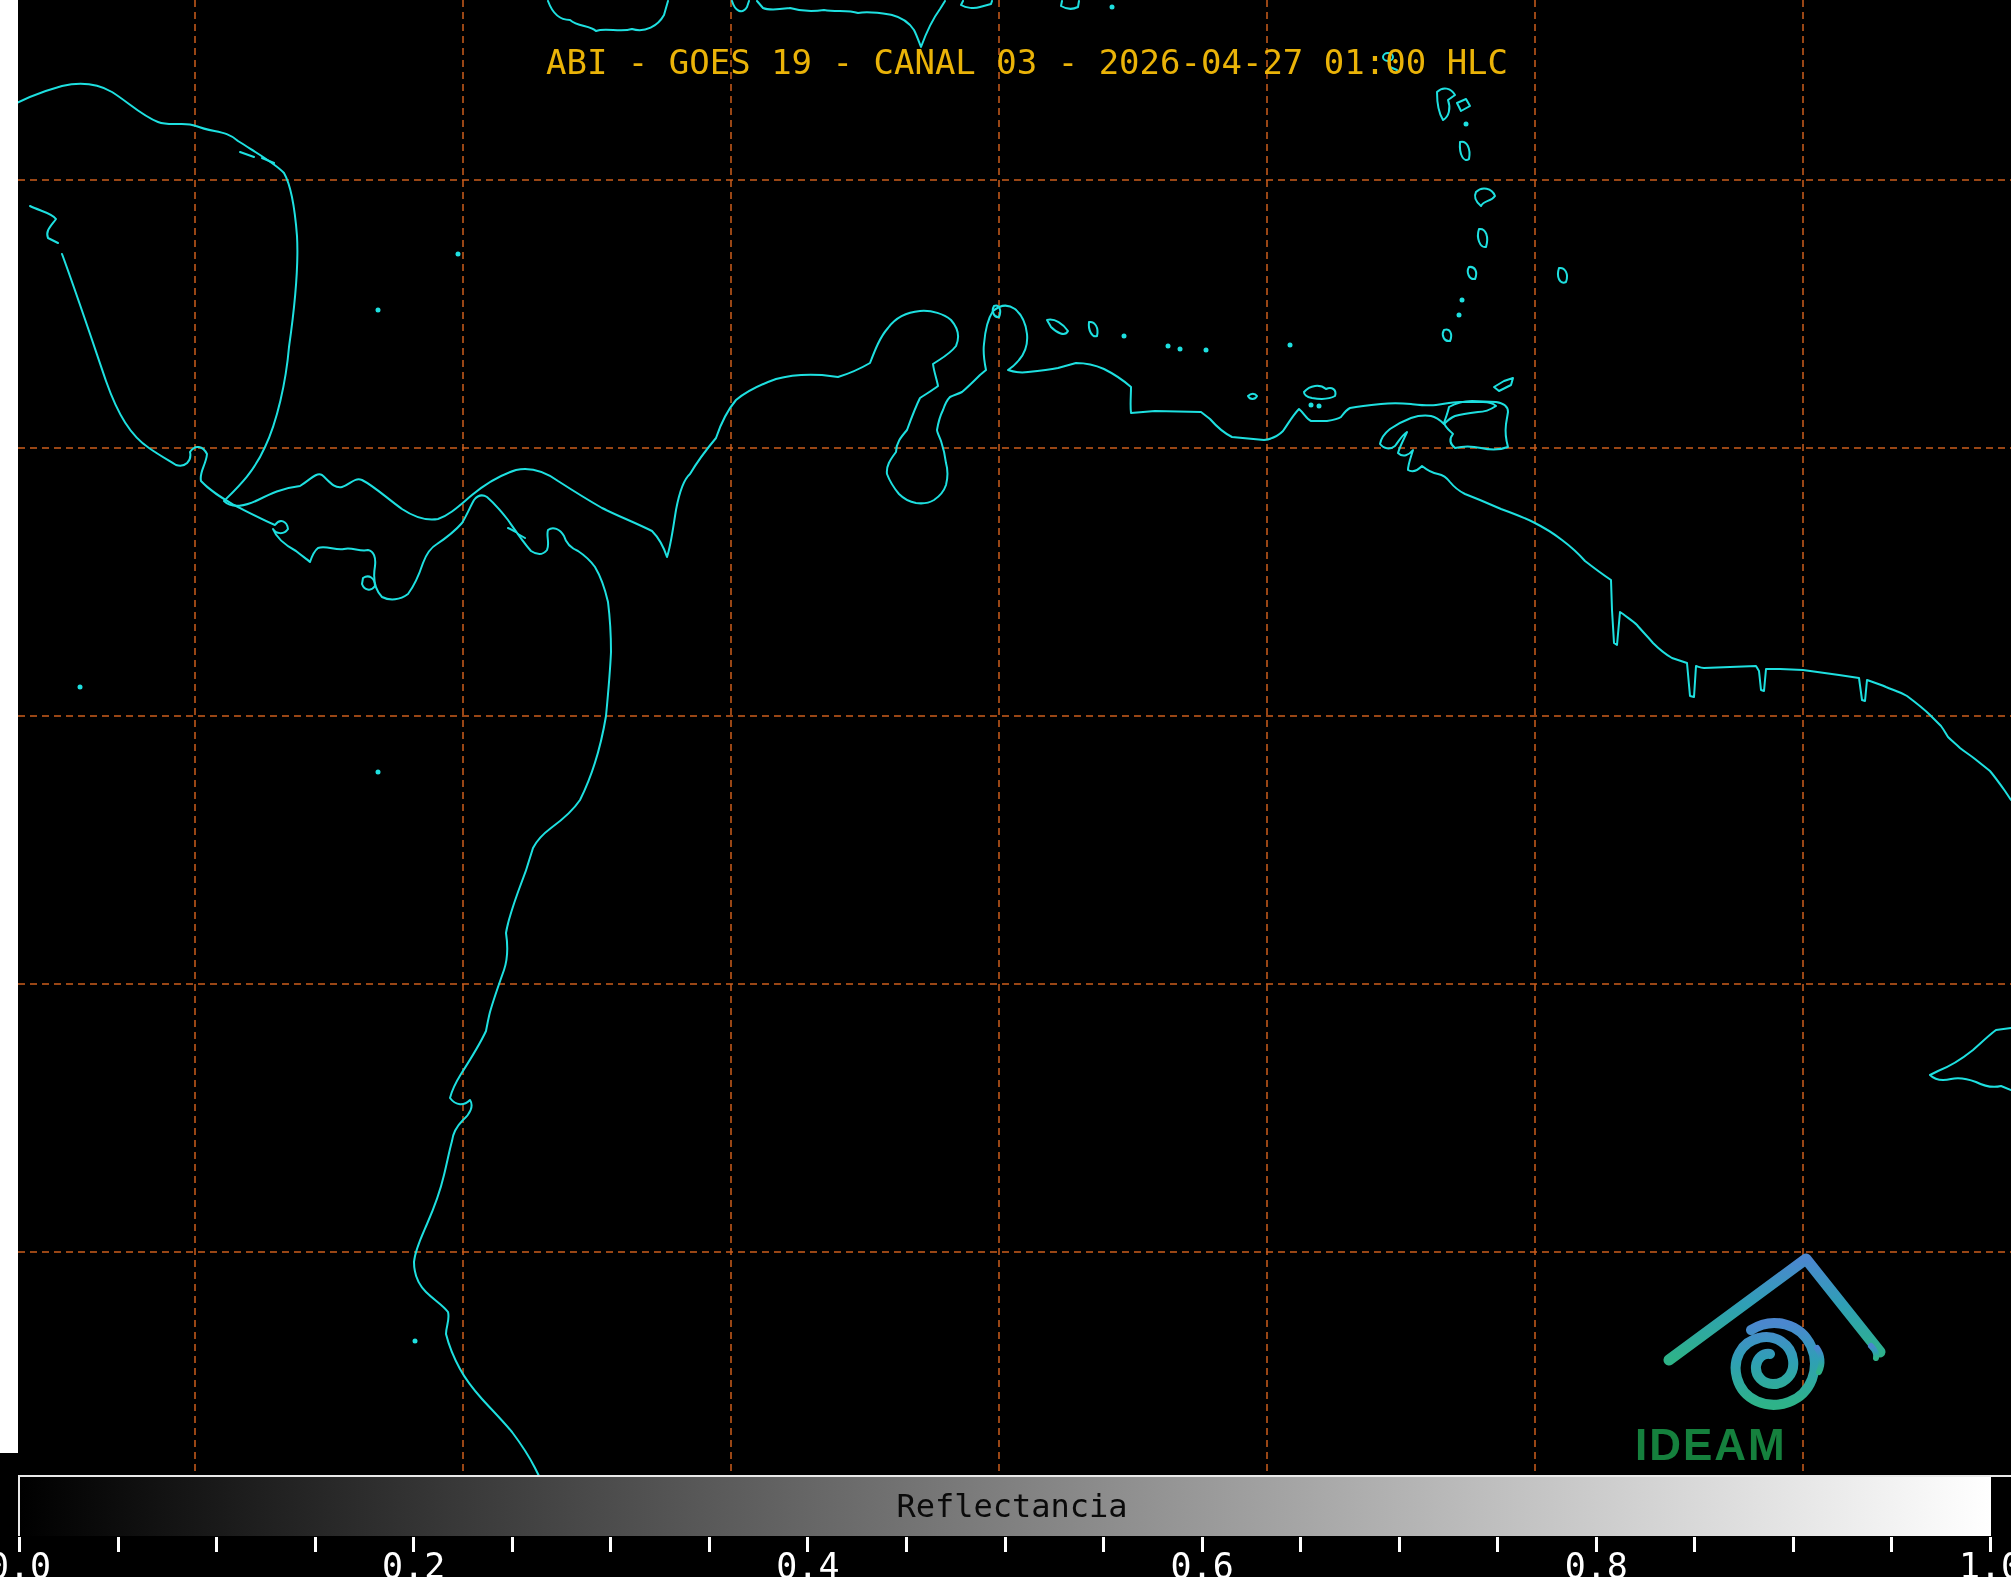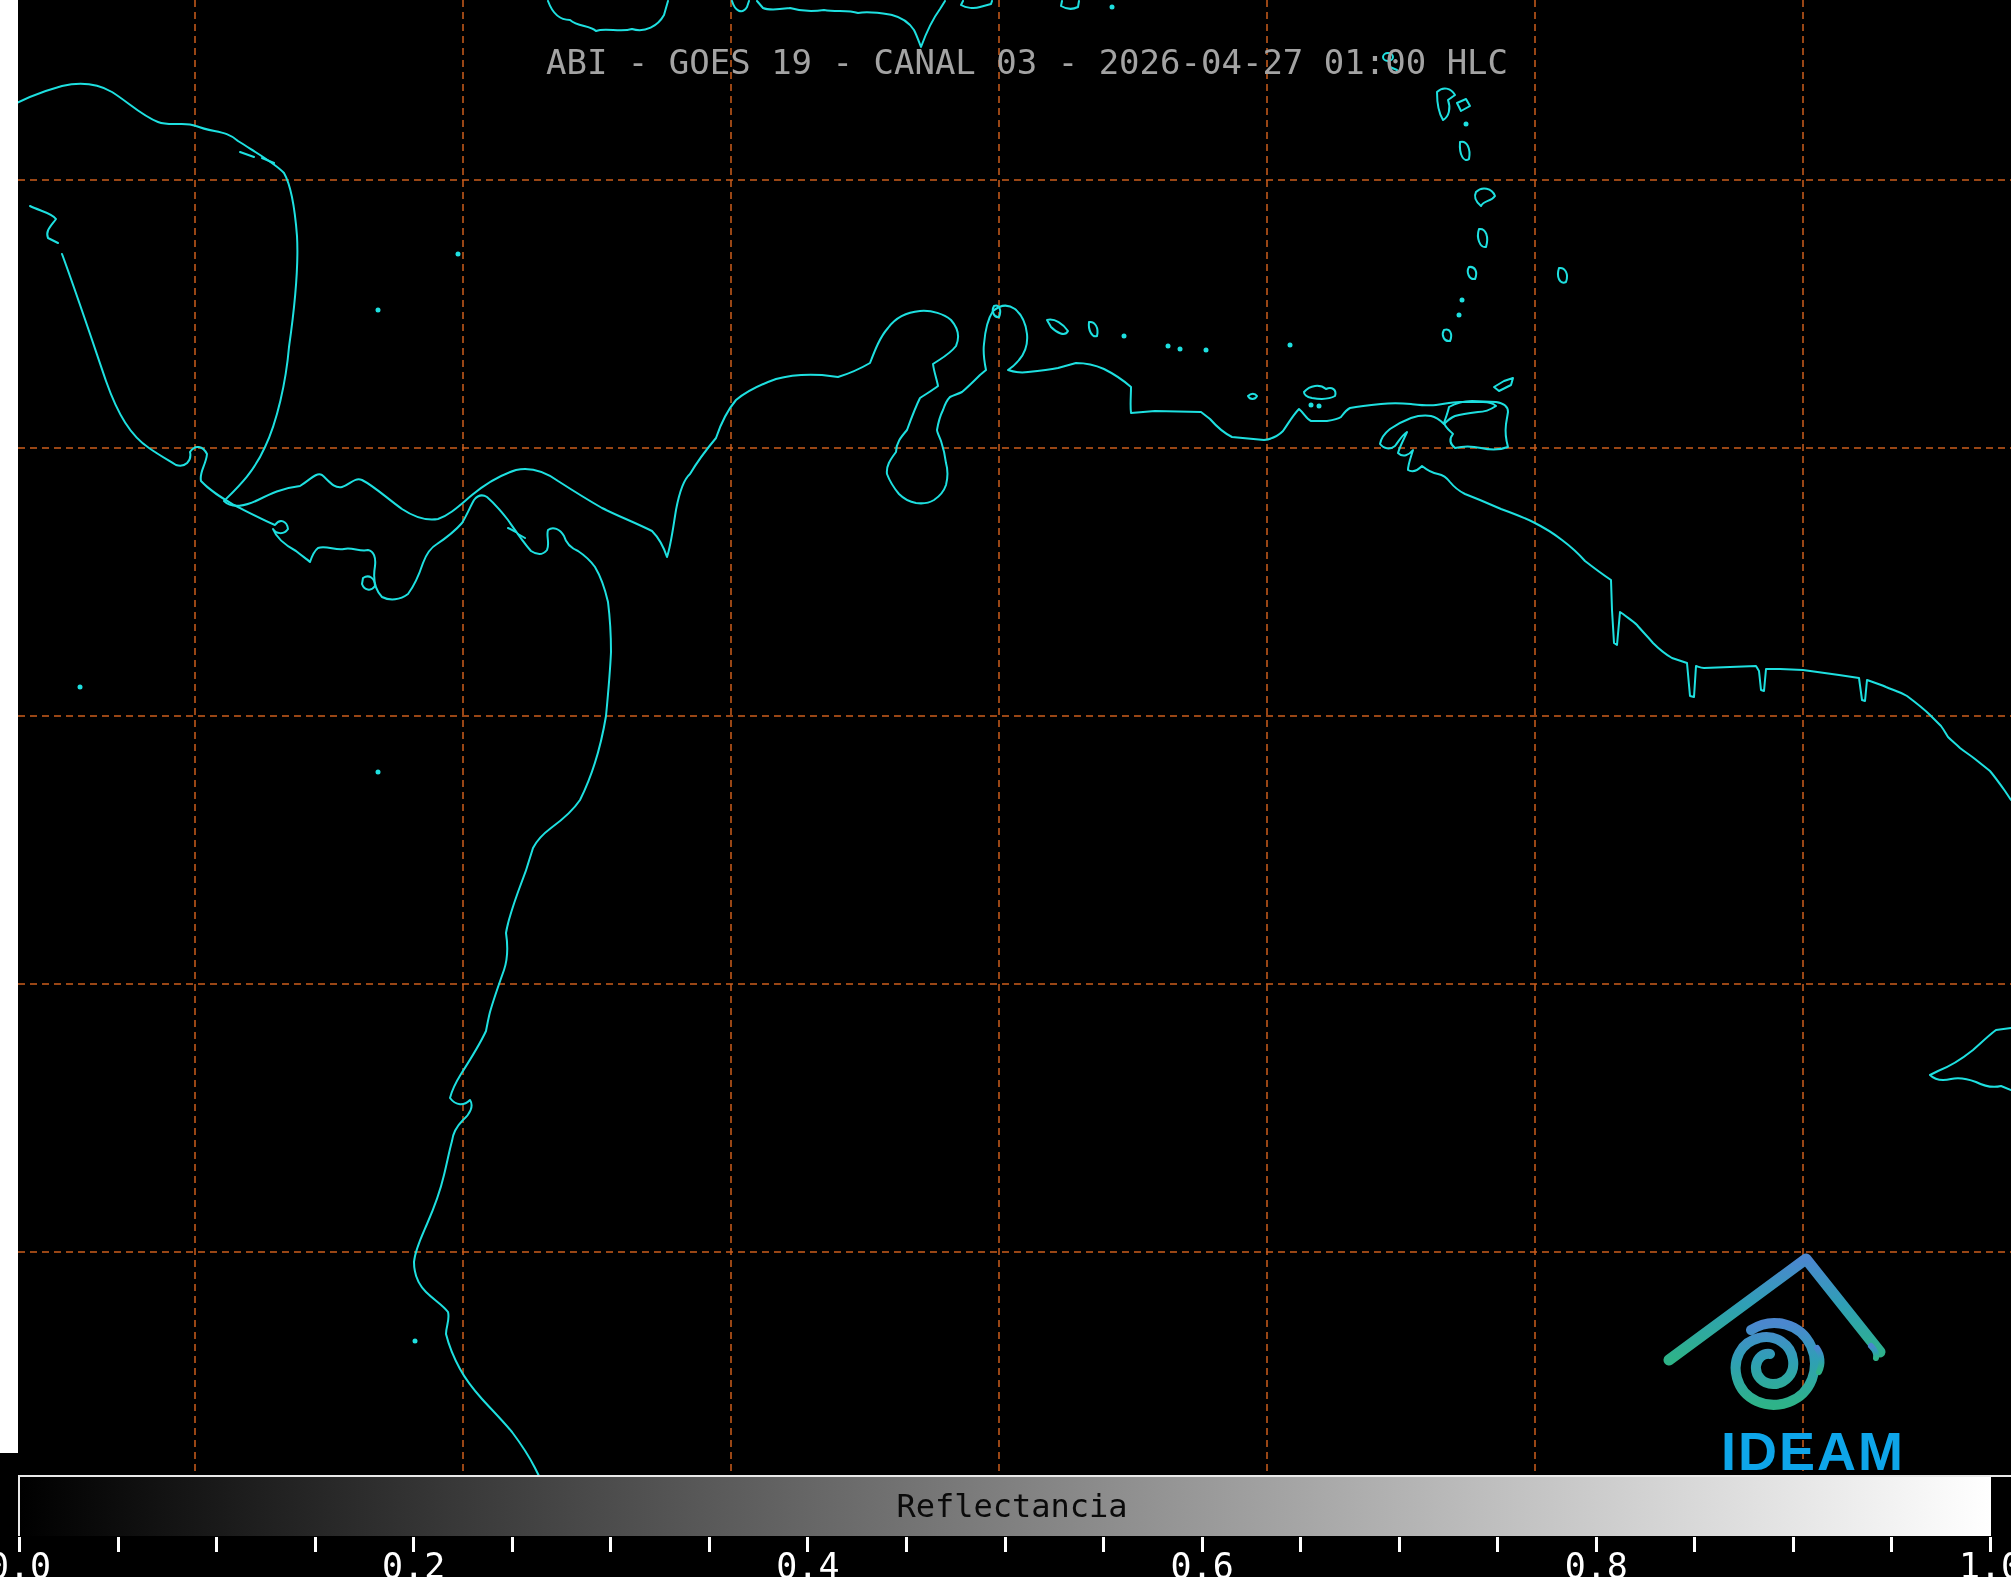--- a/index.html
+++ b/index.html
@@ -1,34 +1,34 @@
 <!DOCTYPE html>
 <html><head>
 <meta charset="utf-8">
 <style>
   html,body{margin:0;padding:0;background:#000;}
   body{position:relative;width:2011px;height:1577px;overflow:hidden;
        font-family:"DejaVu Sans Mono","Liberation Mono",monospace;}
   #map-svg{position:absolute;left:0;top:0;}
   #left-margin{position:absolute;left:0;top:0;width:18px;height:1453px;background:#ffffff;}
   #map-title{position:absolute;left:1027px;top:42px;transform:translateX(-50%);
-             color:#a3a3a3;font-size:34px;white-space:pre;letter-spacing:0px;}
+             color:#eab308;font-size:34px;white-space:pre;letter-spacing:0px;}
   #divider{position:absolute;left:18px;top:1475px;width:1993px;height:2px;background:#e9e9e9;}
   #cbar-strip{position:absolute;left:18px;top:1477px;width:1973px;height:59px;
               background:linear-gradient(90deg,#000000,#ffffff);
               border-left:2px solid #e9e9e9;box-sizing:border-box;}
   #cbar-label{position:absolute;left:1012px;top:1477px;height:59px;line-height:59px;
               transform:translateX(-50%);font-weight:normal;font-size:32px;color:#0a0a0a;}
   .cbar-tick{position:absolute;top:1537px;width:3px;height:15px;background:#ffffff;}
   .cbar-ticklabel{position:absolute;top:1546px;transform:translateX(-50%);
                   color:#ffffff;font-size:35px;}
   #ideam-logo{position:absolute;left:1635px;top:1242px;}
-  #ideam-wordmark{position:absolute;left:1635px;top:1420px;width:270px;text-align:right;
+  #ideam-wordmark{position:absolute;left:1635px;top:1420px;width:270px;text-align:left;
                   font-family:"Liberation Sans","DejaVu Sans",sans-serif;
-                  font-weight:bold;font-size:54px;letter-spacing:2px;color:#0ea5e9;}
+                  font-weight:bold;font-size:44px;letter-spacing:2px;color:#15803d;}
 </style>
 </head>
 <body>
 
 <svg id="map-svg" width="2011" height="1477" viewBox="0 0 2011 1477">
   <rect x="0" y="0" width="2011" height="1477" fill="#000000"></rect>
   <g id="grid-layer">
       <line x1="195" y1="0" x2="195" y2="1475" stroke="#cb5e1c" stroke-width="1.5" stroke-dasharray="7 5"></line>
       <line x1="463" y1="0" x2="463" y2="1475" stroke="#cb5e1c" stroke-width="1.5" stroke-dasharray="7 5"></line>
       <line x1="731" y1="0" x2="731" y2="1475" stroke="#cb5e1c" stroke-width="1.5" stroke-dasharray="7 5"></line>

